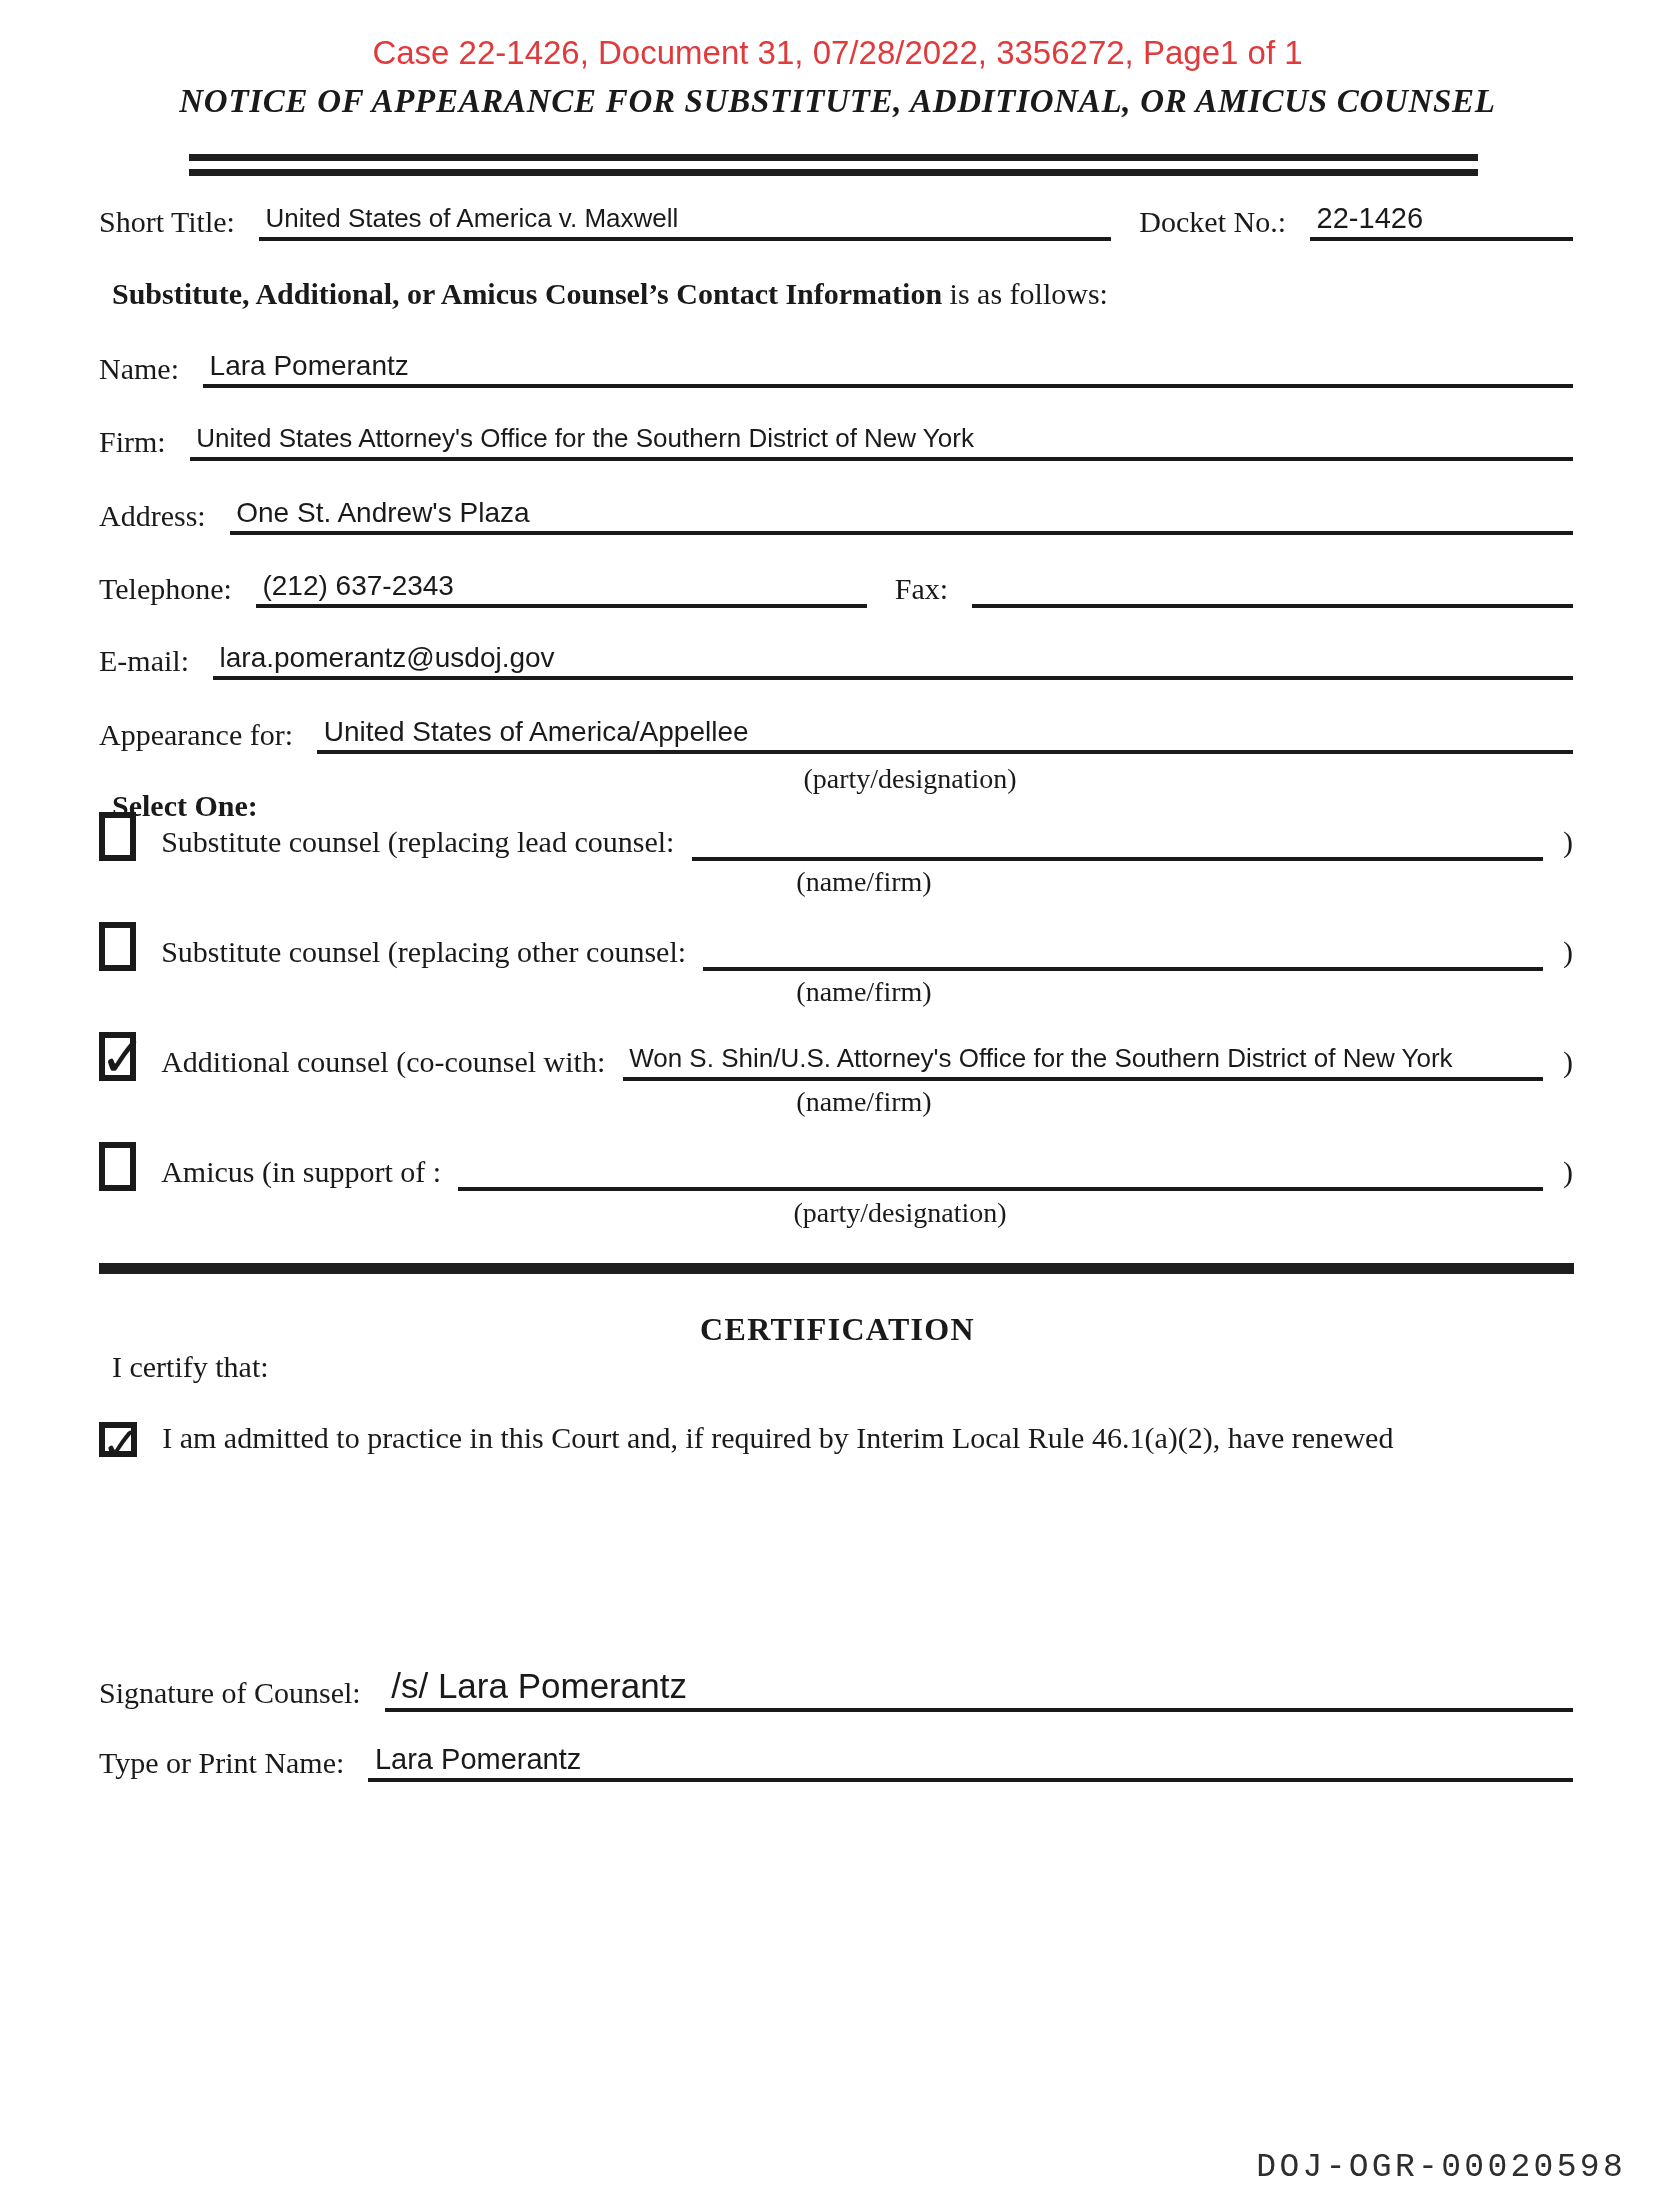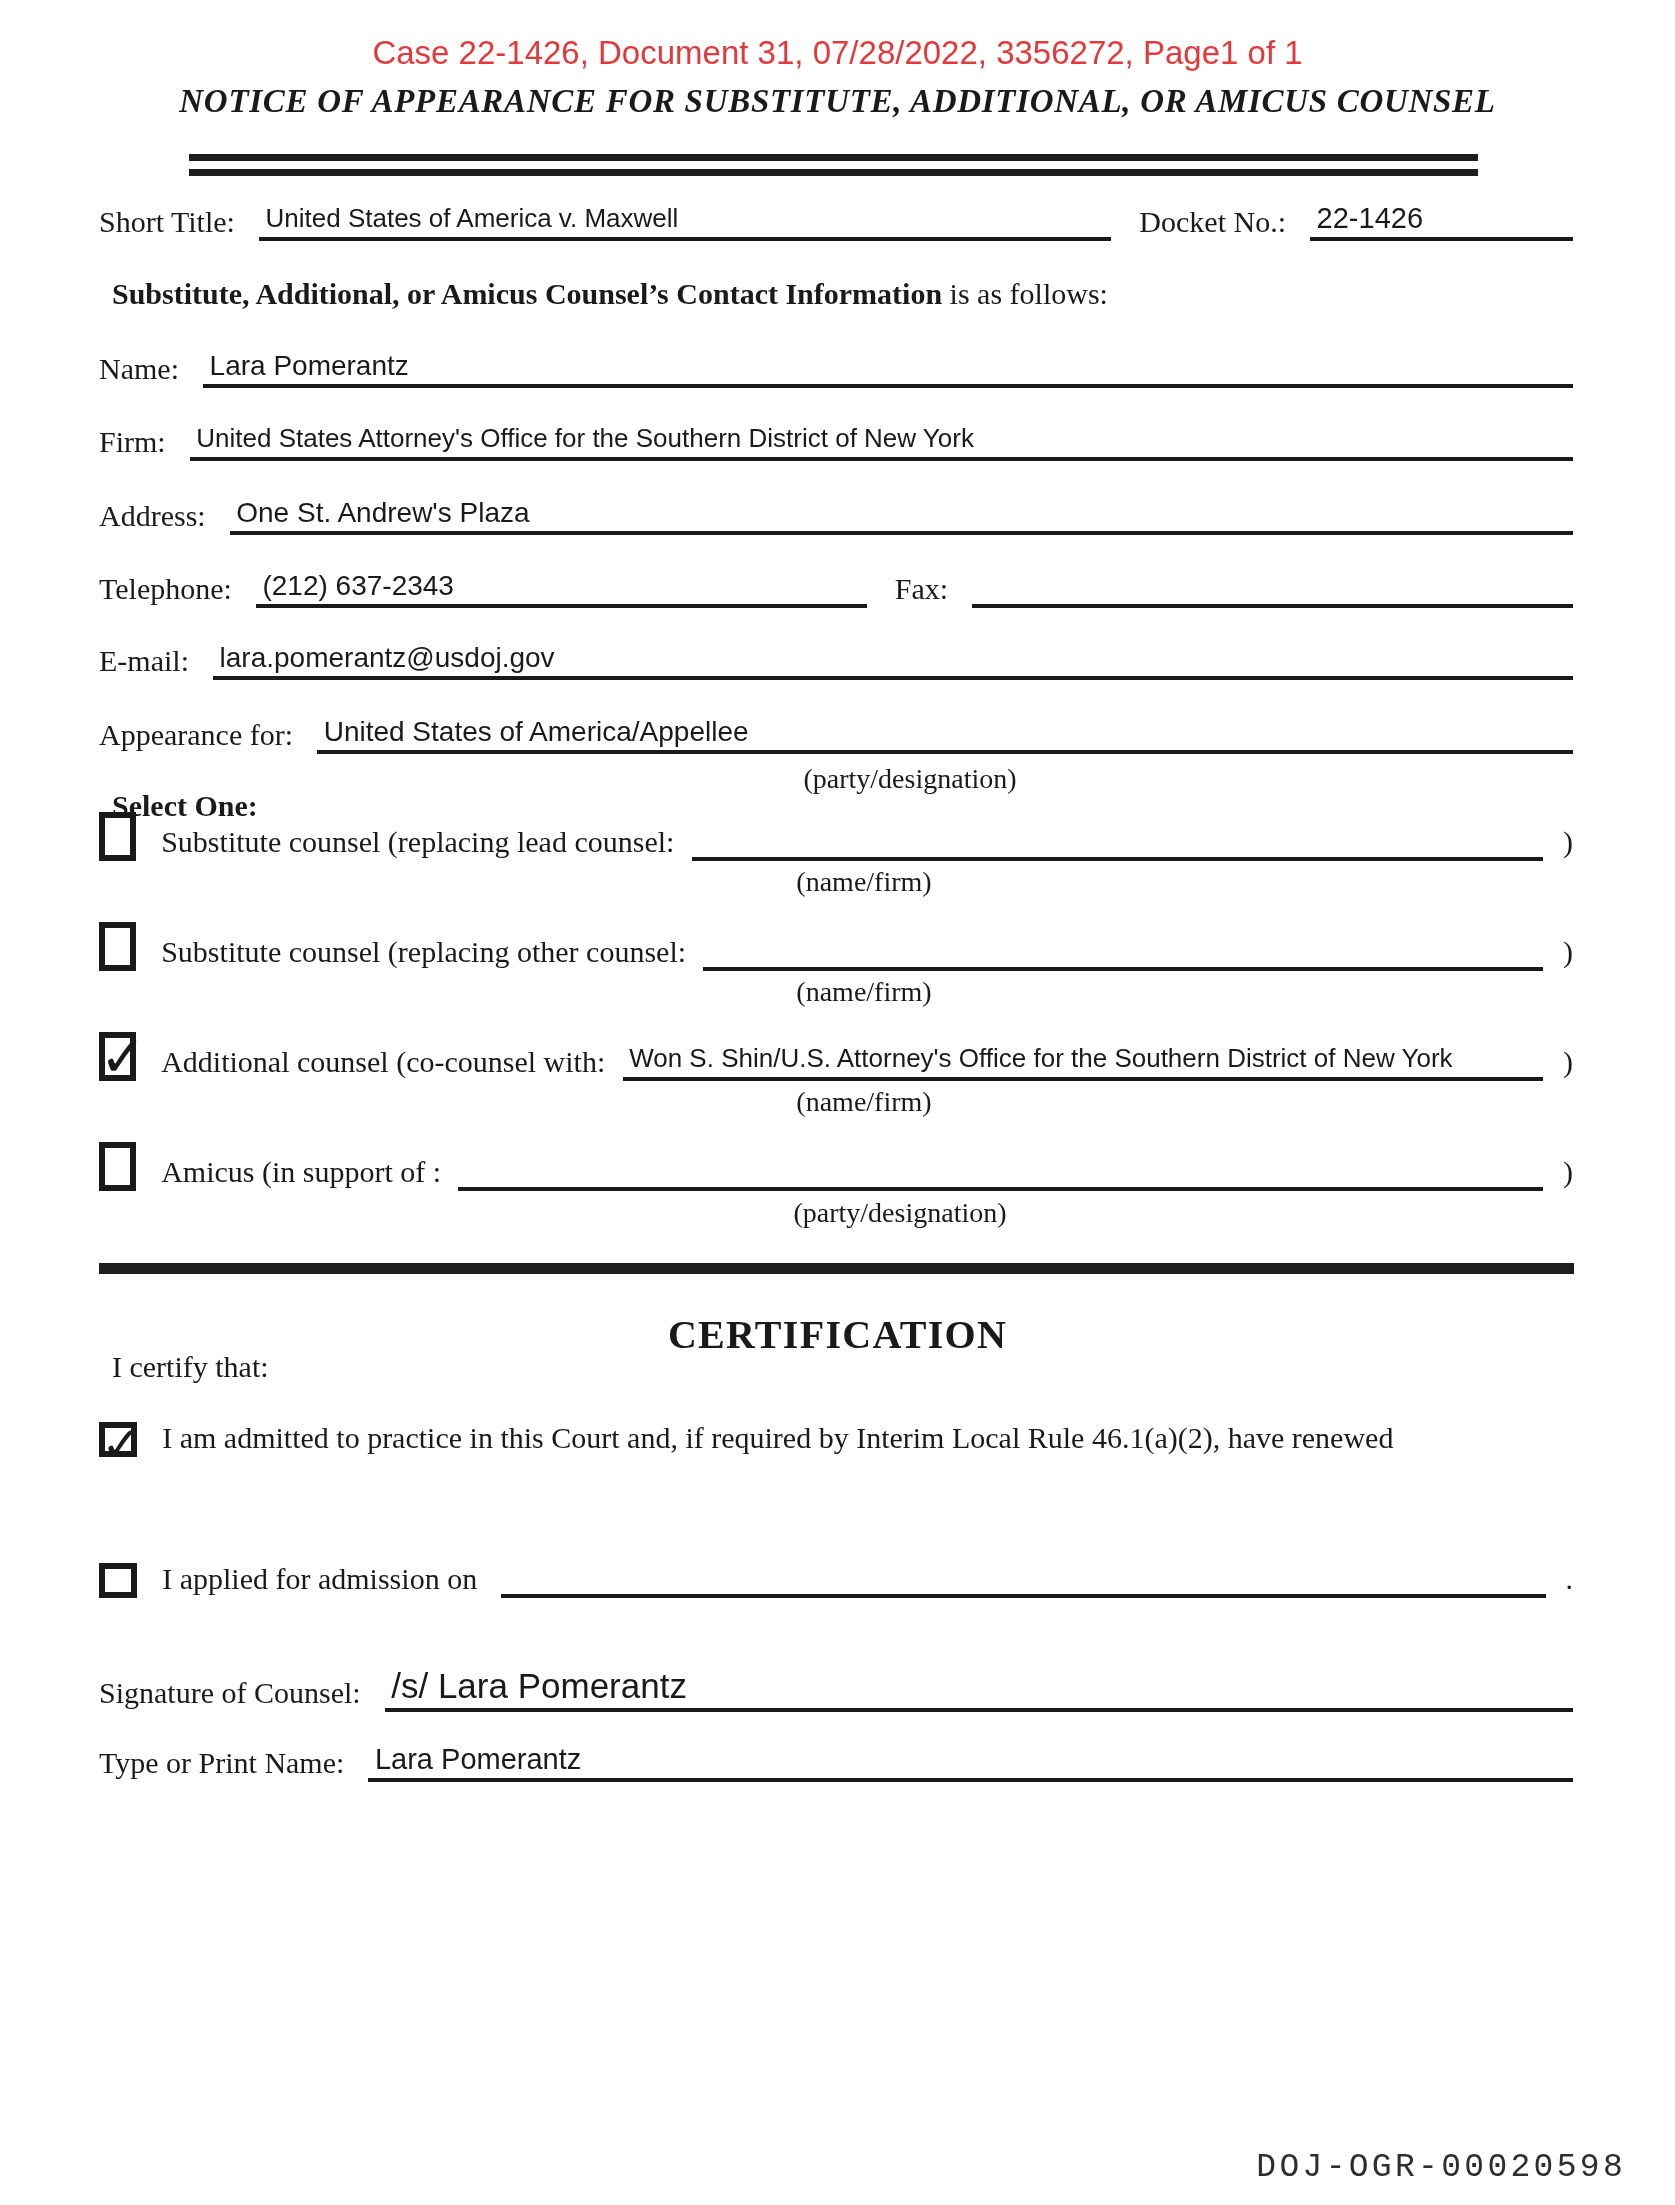--- a/index.html
+++ b/index.html
@@ -66,21 +66,21 @@
   .heading-line { position: absolute; left: 98px; font-size: 30px; line-height: 38px; white-space: nowrap; margin-left: 14px; }
   .heading-line .bold { font-weight: bold; }
 
   .caption {
     position: absolute; text-align: center;
     font-size: 28px; line-height: 34px; white-space: nowrap;
   }
 
   .cert-heading {
     position: absolute; top: 1311px; left: 0; right: 0;
-    text-align: center; font-size: 40px; font-weight: bold;
+    text-align: center; font-size: 32px; font-weight: bold;
     letter-spacing: 1.3px;
   }
 
   
   .cb {
     flex: none; position: relative;
     width: 37px; height: 49px;
     border: 6px solid #1a1a1a;
     margin-right: 9.2px;
     background: #fff;
@@ -231,26 +231,20 @@
 
   <div class="cert-heading">CERTIFICATION</div>
   <div class="heading-line certify-intro">I certify that:</div>
 
   <div class="row r-admit">
     <span class="cb square checked"></span>
     <span class="admitted-text">I am admitted to practice in this Court and, if required by Interim Local Rule 46.1(a)(2), have renewed</span>
   </div>
 
 
-  <div class="row r-applied">
-    <span class="cb square"></span>
-    <span class="lbl">I applied for admission on</span>
-    <span class="fill grow"></span>
-    <span class="close-paren">.</span>
-  </div>
 
   <div class="row r-sign">
     <span class="lbl">Signature of Counsel:</span>
     <span class="fill grow val-sig">/s/ Lara Pomerantz</span>
   </div>
 
   <div class="row r-print">
     <span class="lbl">Type or Print Name:</span>
     <span class="fill grow val-print">Lara Pomerantz</span>
   </div>

